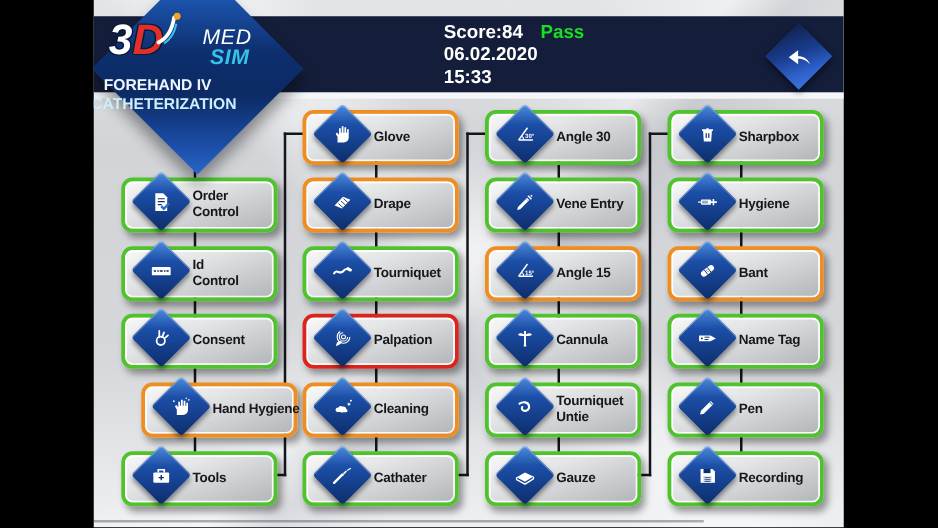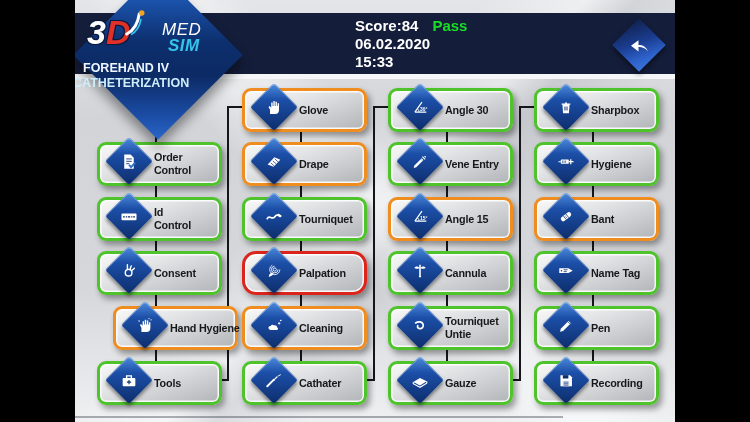--- a/index.html
+++ b/index.html
@@ -46,21 +46,21 @@
   
   .cline{position:absolute;background:#14161c;z-index:1;}
   .v{width:2px;} .h{height:2px;}
   
   .step{position:absolute;width:119px;height:38px;border:3px solid #4fc32c;border-radius:9px;
     background:linear-gradient(160deg,#f8f8f8 0%,#e4e5e7 35%,#c9cbce 70%,#b2b5b8 100%);
     box-shadow:3px 4px 6px rgba(0,0,0,.38),inset 0 0 0 1.5px rgba(255,255,255,.9);
     z-index:3;cursor:pointer;}
   .st-pass{border-color:#4fc32c;}
   .st-warn{border-color:#ef8d20;}
-  .st-fail{border-color:#da241c;border-radius:14px;}
+  .st-fail{border-color:#da241c;}
   .dia{position:absolute;left:12px;top:-1px;width:34px;height:34px;transform:rotate(45deg);border-radius:3px;
     background:linear-gradient(135deg,#4e8ede 0%,#1c4fa8 35%,#0d2d6b 100%);
     box-shadow:2px 2px 4px rgba(0,0,0,.45),inset 1px 1px 0 rgba(255,255,255,.3);}
   .dia svg{position:absolute;inset:0;margin:auto;width:19px;height:19px;transform:rotate(-45deg);}
   .lbl{position:absolute;left:54px;top:50%;transform:translateY(-50%);
     font-size:10.8px;font-weight:700;color:#17181a;white-space:pre;line-height:1.2;letter-spacing:-.2px;}
   .bottomline{position:absolute;left:0;top:416px;width:488px;height:2px;background:rgba(30,35,50,.35);z-index:1;}
 </style>
 </head>
 <body>

